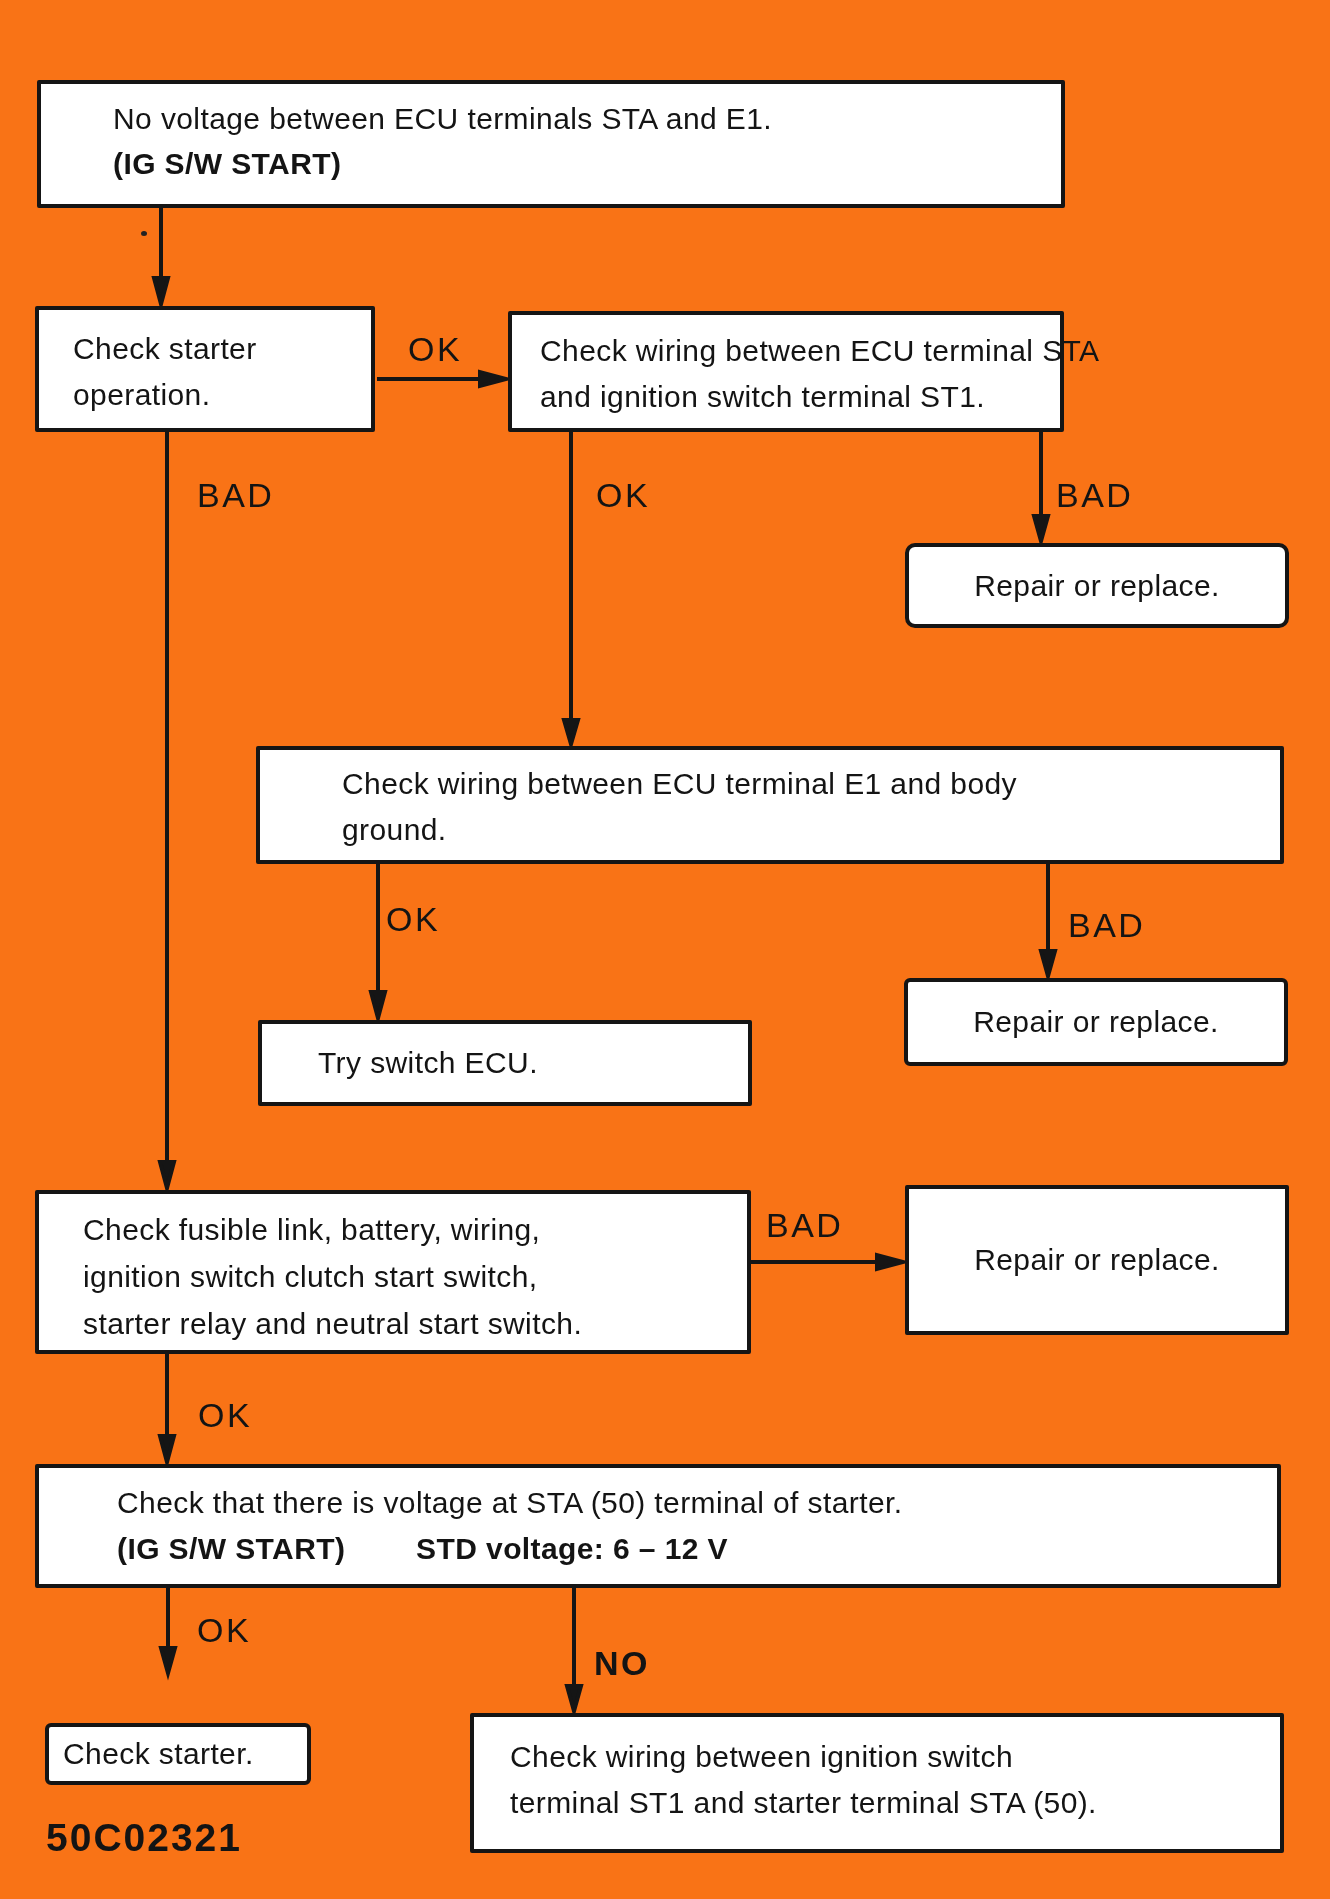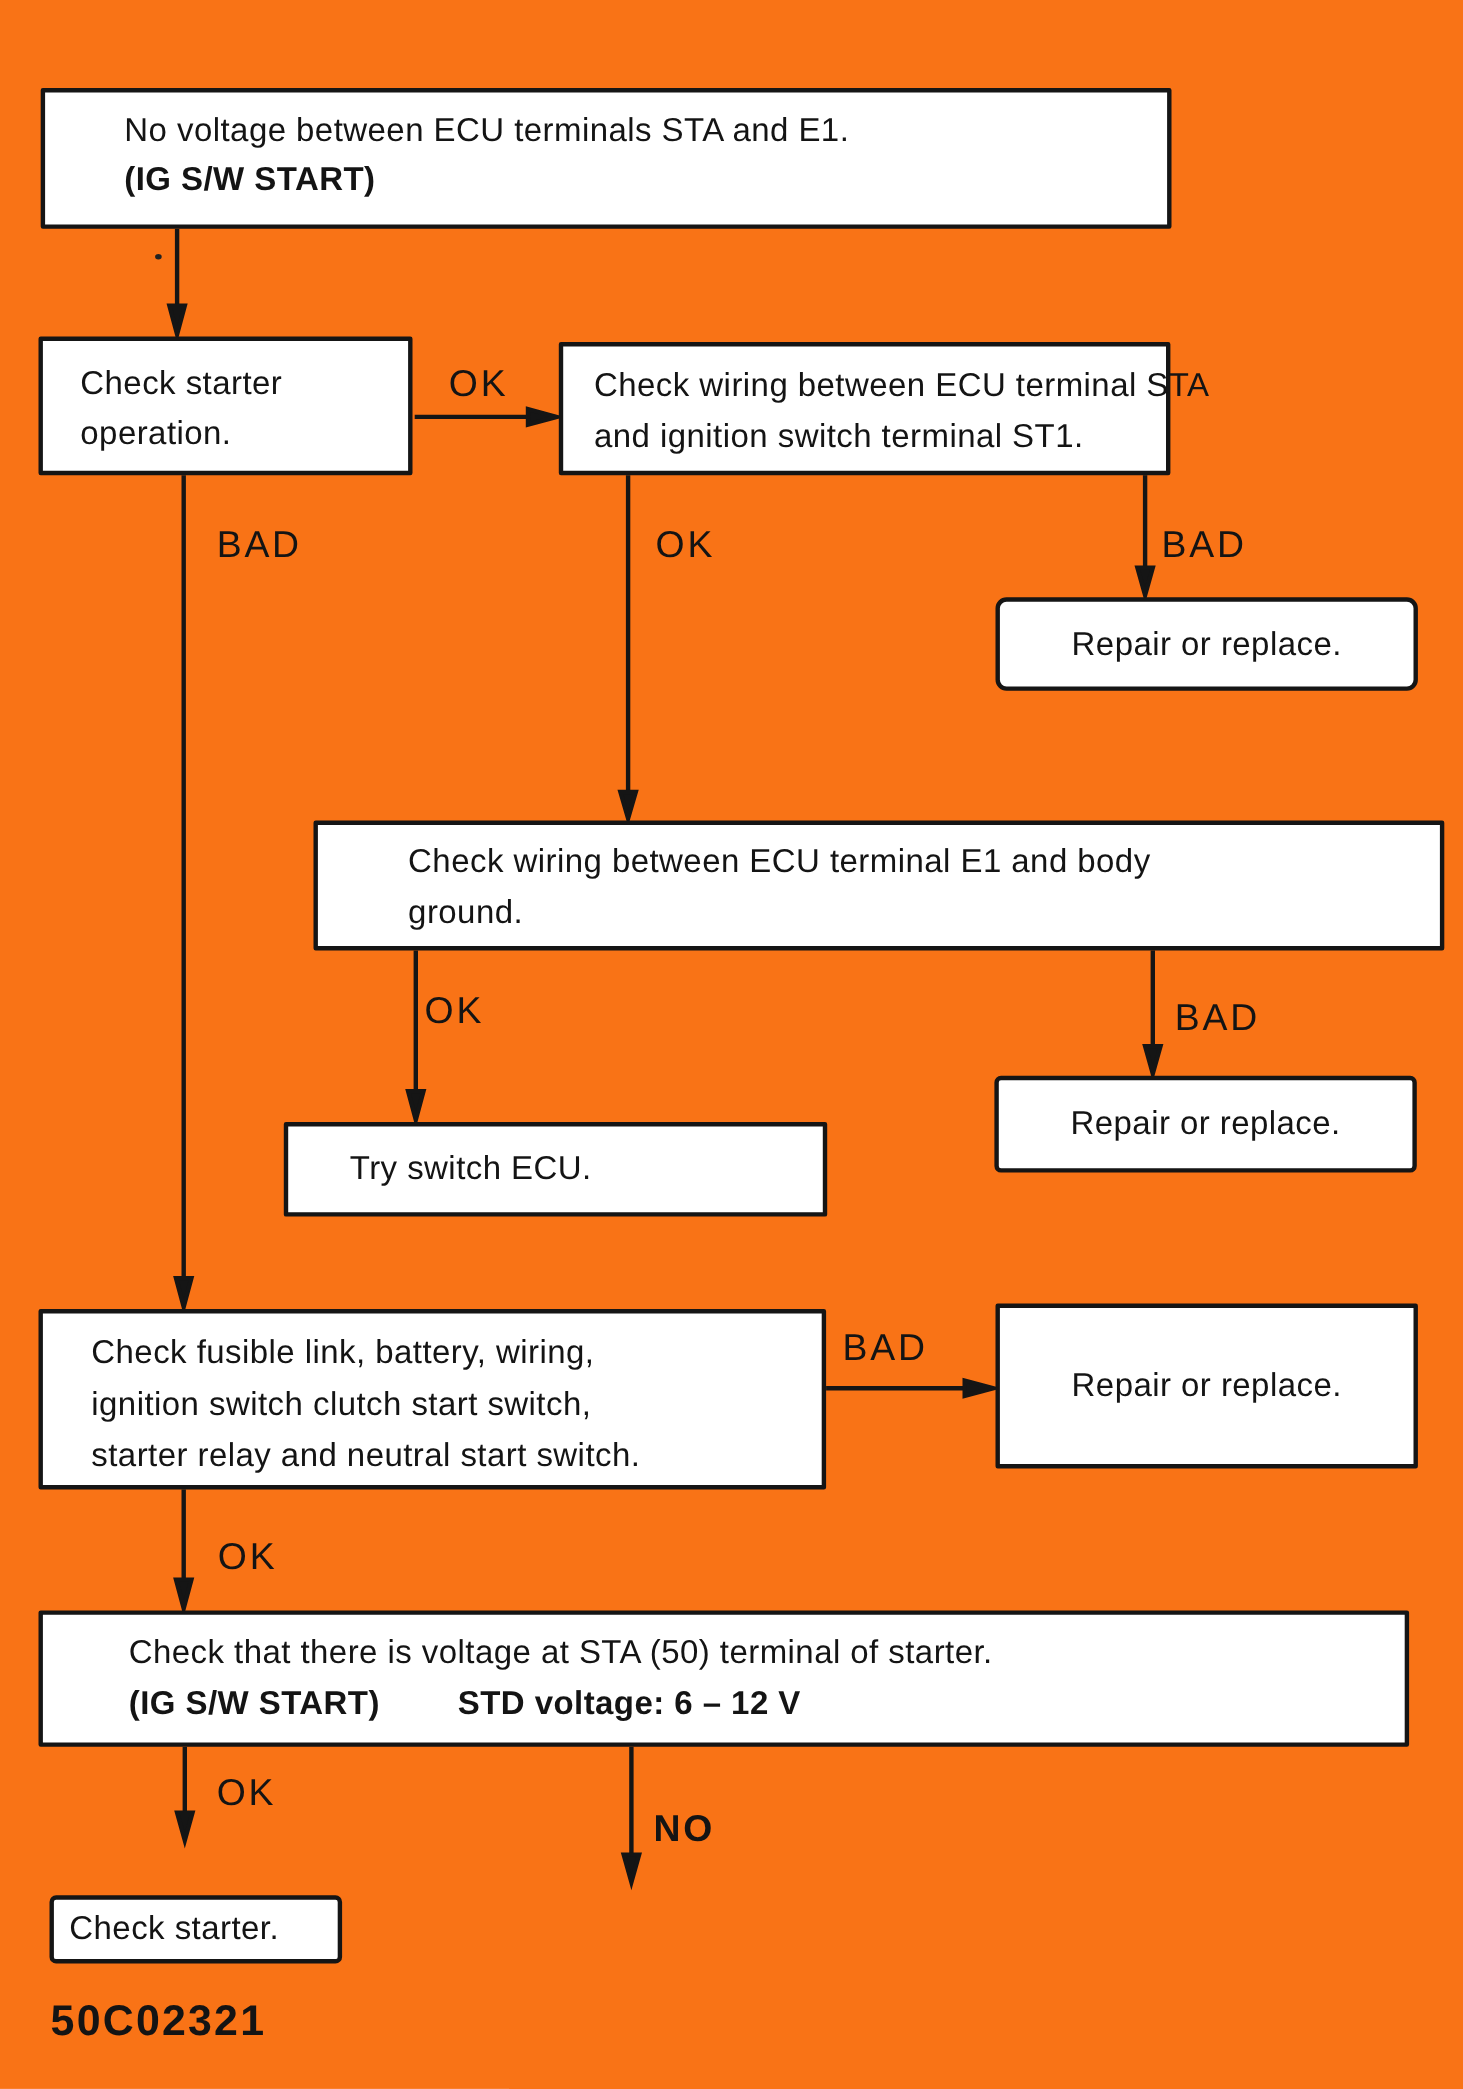--- a/index.html
+++ b/index.html
@@ -47,21 +47,21 @@
     letter-spacing: 2.5px;
     white-space: nowrap;
     z-index: 2;
     color: #141414;
   }
   
   #b1  { left: 37px;  top: 80px;   width: 1028px; height: 128px; padding: 12px 16px 0 72px; line-height: 45px; }
   #b2  { left: 35px;  top: 306px;  width: 340px;  height: 126px; padding: 16px 10px 0 34px; }
   #b3  { left: 508px; top: 311px;  width: 556px;  height: 121px; padding: 13px 12px 0 28px; }
   #b4  { left: 905px; top: 543px;  width: 384px;  height: 85px;  border-radius: 10px; }
-  #b5  { left: 256px; top: 746px;  width: 1028px; height: 118px; padding: 11px 16px 0 82px; margin-left: 29px; }
+  #b5  { left: 256px; top: 746px;  width: 1028px; height: 118px; padding: 11px 16px 0 82px; }
   #b6  { left: 258px; top: 1020px; width: 494px;  height: 86px;  justify-content: flex-start; padding-left: 56px; }
   #b7  { left: 904px; top: 978px;  width: 384px;  height: 88px;  border-radius: 6px; }
   #b8  { left: 35px;  top: 1190px; width: 716px;  height: 164px; padding: 12px 8px 0 44px; line-height: 47px; }
   #b9  { left: 905px; top: 1185px; width: 384px;  height: 150px; }
   #b10 { left: 35px;  top: 1464px; width: 1246px; height: 124px; padding: 12px 16px 0 78px; }
   #b11 { left: 45px;  top: 1675px; width: 266px;  height: 62px;  justify-content: flex-start; padding-left: 14px; border-radius: 6px; margin-top: 48px; }
   #b12 { left: 470px; top: 1713px; width: 814px;  height: 140px; padding: 17px 10px 0 36px; }
   #b10 .gap-std { margin-left: 62px; }
   #b10 .gap-val { }
   
@@ -186,20 +186,24 @@
       <span>(IG S/W START)</span>
       <span class="gap-std">STD voltage:</span>
       <span class="gap-val">6 – 12 V</span>
     </span>
   </div>
 
   <div class="node center-box" id="b11">
     <span class="ln">Check starter.</span>
   </div>
 
+  <div class="node" id="b12">
+    <span class="ln">Check wiring between ignition switch</span>
+    <span class="ln">terminal ST1 and starter terminal STA (50).</span>
+  </div>
 
   <div class="edge-label" id="lbl-ok1">OK</div>
   <div class="edge-label" id="lbl-bad1">BAD</div>
   <div class="edge-label" id="lbl-ok2">OK</div>
   <div class="edge-label" id="lbl-bad2">BAD</div>
   <div class="edge-label" id="lbl-ok3">OK</div>
   <div class="edge-label" id="lbl-bad3">BAD</div>
   <div class="edge-label" id="lbl-bad4">BAD</div>
   <div class="edge-label" id="lbl-ok4">OK</div>
   <div class="edge-label" id="lbl-ok5">OK</div>

